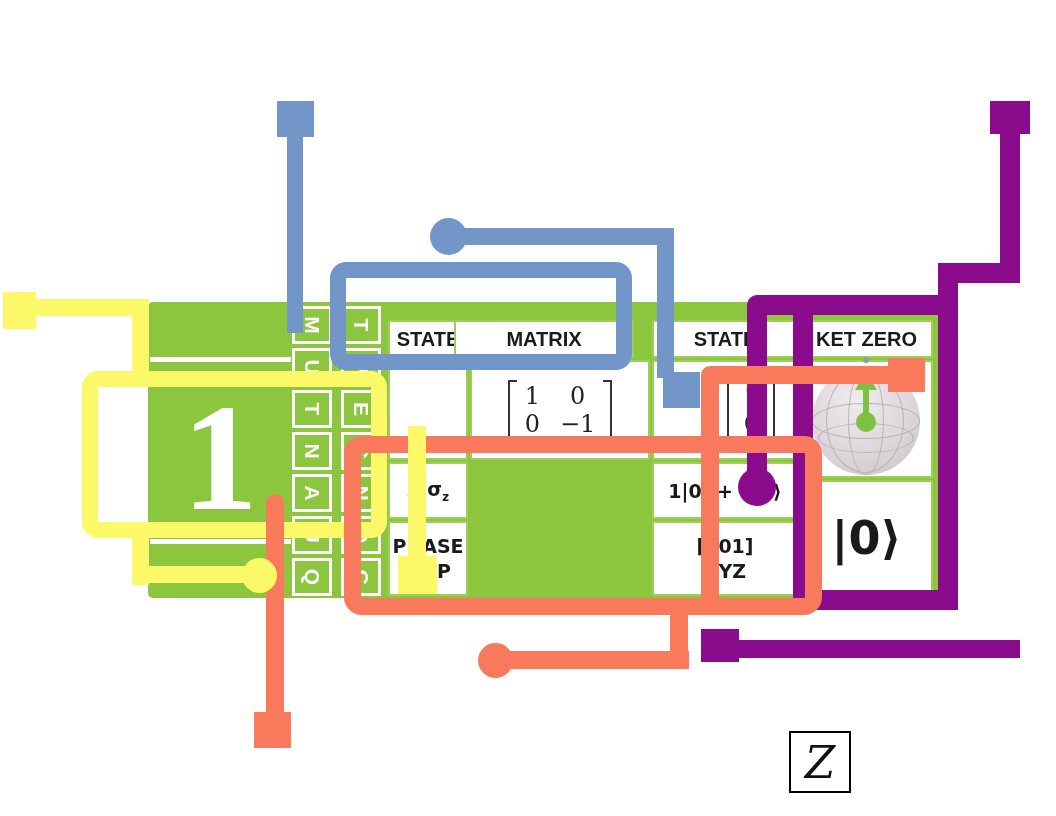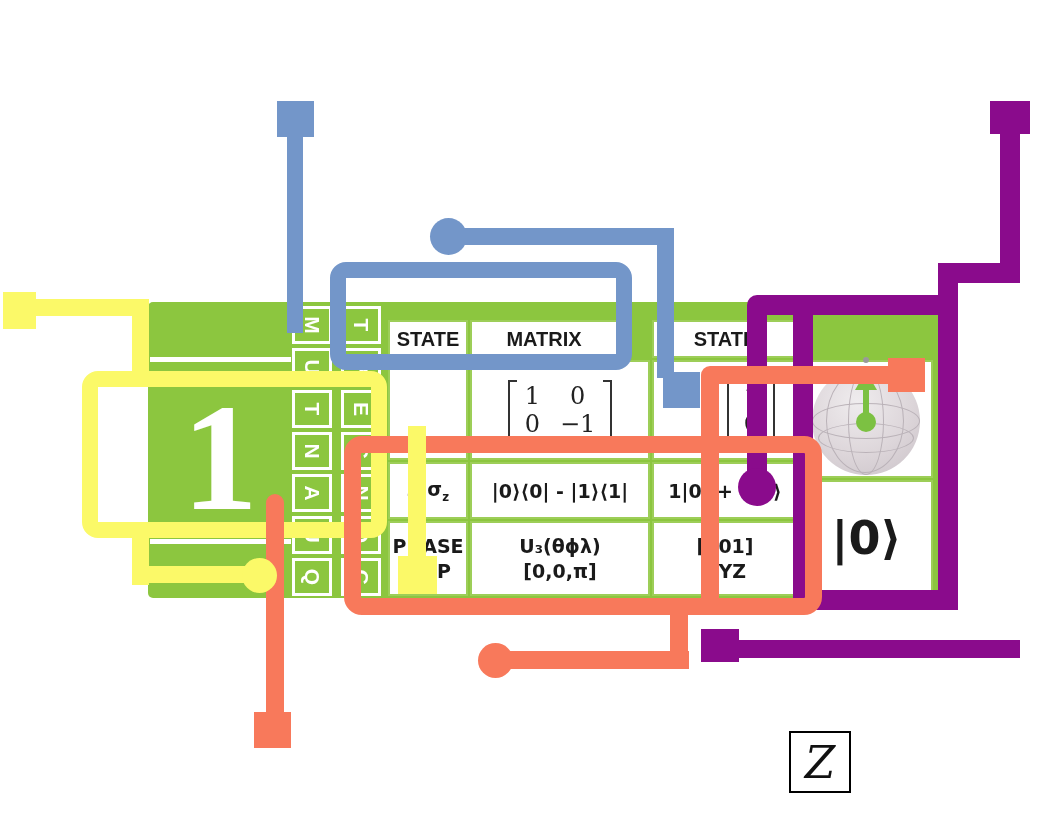--- a/index.html
+++ b/index.html
@@ -98,22 +98,23 @@
       <span>N</span>
     </div>
   <div class="abs tile" style="left:341px;top:516px;width:40px;height:38px;">
       <span>O</span>
     </div>
   <div class="abs tile" style="left:341px;top:558px;width:40px;height:38px;">
       <span>C</span>
     </div>
 
   <div class="abs cell hdr" style="left:388px;top:320px;width:80px;height:38px;">STATE</div>
-  <div class="abs cell hdr" style="left:470px;top:320px;width:148px;height:38px;text-align:right;">MATRIX</div>
+  <div class="abs cell hdr" style="left:454px;top:320px;width:180px;height:38px;text-align:right;">MATRIX</div>
   <div class="abs cell hdr" style="left:652px;top:320px;width:146px;height:38px;">STATE</div>
+  <div class="abs cell hdr" style="left:800px;top:320px;width:133px;height:38px;">KET ZERO</div>
 
   <div class="abs cell" style="left:388px;top:360px;width:80px;height:100px;">
     <div id="z-box" class="abs" style="left:399px;top:369px;width:62px;height:62px;">Z</div>
   </div>
   <div class="abs cell" style="left:470px;top:360px;width:180px;height:100px;">
     <div class="bracketed">
       <div class="brkL"></div>
       <div class="mgrid">
         <span>1</span>
         <span>0</span>
@@ -142,30 +143,25 @@
     <div class="wire-ellipse" style="left:14px;top:2px;width:76px;height:102px;"></div>
   </div>
   <div id="bloch-shaft" class="abs" style="left:863px;top:388px;width:6px;height:36px;"></div>
   <div id="bloch-head" class="abs" style="left:855px;top:371px;"></div>
   <div id="bloch-dot" class="abs" style="left:856px;top:412px;width:20px;height:20px;"></div>
   <div class="abs graydot" style="left:863px;top:357px;width:6px;height:6px;"></div>
 
   <div class="abs cell mathtxt" style="left:388px;top:462px;width:80px;height:57px;">
     <div><span>Z σ</span><sub>z</sub></div>
   </div>
-  <div class="abs cell mathtxt" style="left:470px;top:462px;width:180px;height:57px;">|0⟩⟨0| - |1⟩⟨1|</div>
   <div class="abs cell mathtxt" style="left:652px;top:462px;width:146px;height:57px;">1|0⟩ + 0|1⟩</div>
 
   <div class="abs cell mathtxt twoline" style="left:388px;top:521px;width:80px;height:75px;">
     <div>PHASE</div>
     <div>FLIP</div>
-  </div>
-  <div class="abs cell mathtxt twoline" style="left:470px;top:521px;width:180px;height:75px;">
-    <div>U₃(θϕλ)</div>
-    <div>[0,0,π]</div>
   </div>
   <div class="abs cell mathtxt twoline" style="left:652px;top:521px;width:146px;height:75px;">
     <div>[001]</div>
     <div>XYZ</div>
   </div>
   <div class="abs cell" style="left:800px;top:480px;width:133px;height:116px;">
     <div id="ket-zero-label">|0⟩</div>
   </div>
 
   <div class="abs wp" style="left:990px;top:101px;width:40px;height:33px;"></div>

